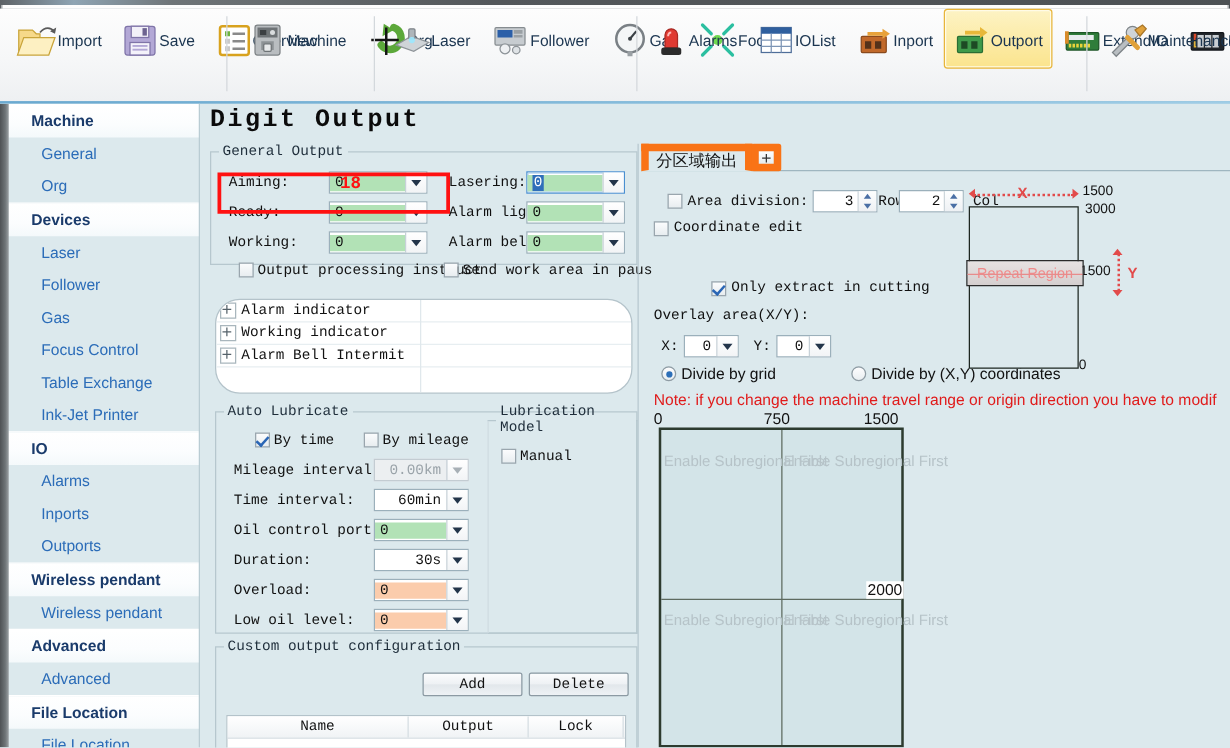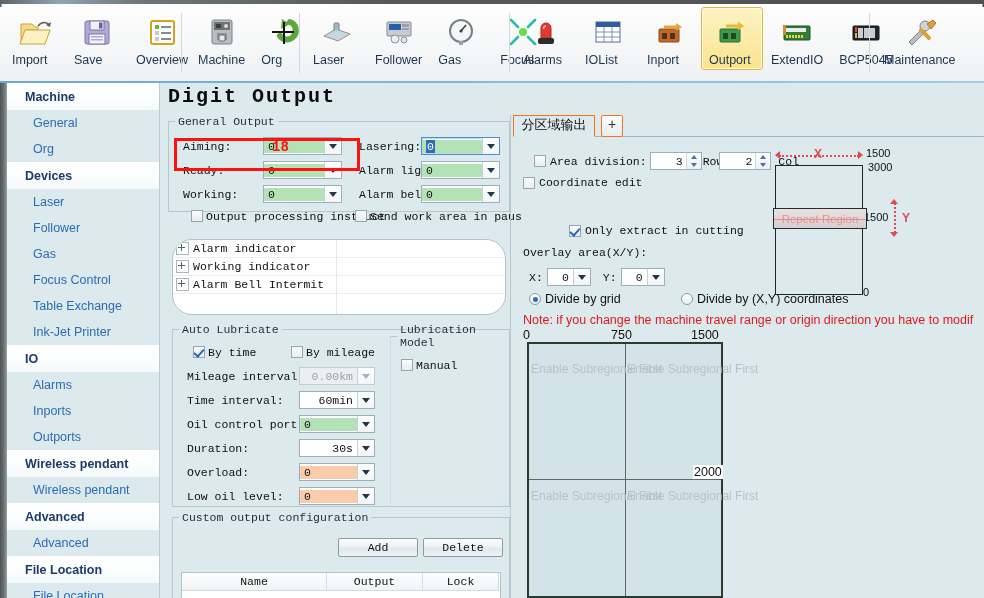--- a/index.html
+++ b/index.html
@@ -16,21 +16,21 @@
   #chrome .inner{position:absolute;left:1px;top:4px;right:1px;bottom:0;background:#fdfdfd;border-left:1px solid #9fa3a6;border-right:1px solid #9fa3a6;}
 
   
   #toolbar{position:absolute;left:0;top:7px;width:984px;height:74px;
     background:linear-gradient(to bottom,#fdfdfd 0%,#f6f7f8 55%,#eef0f2 100%);
     border-bottom:2px solid #7fb2d4;}
   #toolbar:after{content:"";position:absolute;left:0;bottom:-2px;width:984px;height:2px;
     background:linear-gradient(to right,#6aa9d0,#9fcde6);}
   .tgroup{position:absolute;top:0;height:72px;display:flex;align-items:flex-start;}
   .tsep{position:absolute;top:6px;width:1px;height:60px;background:#d3d8dc;}
-  .titem{width:auto;min-width:46px;padding:4px 7px 2px;display:flex;flex-direction:column;
+  .titem{width:auto;min-width:46px;padding:4px 7px 2px;display:flex;flex-direction:row;align-items:center;
     border:1px solid transparent;border-radius:3px;cursor:default;}
   .titem .ico{height:40px;display:flex;align-items:center;justify-content:center;}
   .titem .lbl{font-size:12.5px;color:#1b3550;margin-top:1px;white-space:nowrap;}
   .titem.sel{background:linear-gradient(to bottom,#fdf3c4,#fbe48d);border:1px solid #e8b53a;box-shadow:inset 0 0 0 1px #fffbe6;}
 
   
   #sidebar{position:absolute;left:0;top:83px;width:159px;height:515px;background:#dce9ed;
     border-right:1px solid #b9ccd3;overflow:hidden;}
   #sidebar .railL{position:absolute;left:0;top:0;width:7px;height:100%;
     background:linear-gradient(to right,#4e5255,#6e7477 60%,#9aa0a3);}
@@ -86,22 +86,22 @@
   #custtab{position:absolute;left:8px;top:48px;width:318px;height:36px;background:#fff;border:1px solid #b4c3ca;overflow:hidden;}
   #custtab .hdr{display:flex;height:17px;background:linear-gradient(to bottom,#ffffff,#f0f3f5);border-bottom:1px solid #d5dde2;}
   #custtab .hdr div{font-family:"Liberation Mono",monospace;font-size:11.5px;color:#111;text-align:center;line-height:17px;border-right:1px solid #d5dde2;box-sizing:border-box;}
 
   
   #vdiv{position:absolute;left:350px;top:32px;width:1px;height:483px;background:#b7c8cf;}
   #rightcol{position:absolute;left:353px;top:32px;width:471px;height:483px;}
 
   #tabstrip{position:absolute;left:0;top:0;width:471px;height:22px;}
   #tabstrip .line{position:absolute;left:0;top:21px;width:471px;height:1px;background:#9fb6c0;}
-  .tab{position:absolute;top:0;height:22px;box-sizing:border-box;border:1px solid #f97316;
-    background:linear-gradient(to bottom,#f8fbfc,#e4edf1);display:flex;align-items:flex-start;justify-content:center;padding:0 6px;}
+  .tab{position:absolute;top:0;height:22px;box-sizing:border-box;border:6px solid #f97316;
+    background:linear-gradient(to bottom,#f8fbfc,#e4edf1);display:flex;align-items:center;justify-content:center;padding:0 6px;}
   .tab.active{background:#dce9ed;border-bottom:1px solid #dce9ed;}
   .tab .t{font-size:13px;color:#111;white-space:nowrap;}
   .tab.plus{width:22px;border-radius:2px;background:linear-gradient(to bottom,#fcfdfe,#e6ecef);}
   .tab.plus .t{font-size:14px;color:#333;}
 
   .rrow{position:absolute;display:flex;align-items:center;}
   .rlab{font-family:"Liberation Mono",monospace;font-size:11.5px;color:#101010;white-space:nowrap;}
   .spin{height:18px;border:1px solid #9bb0bb;background:#fff;display:flex;align-items:center;box-sizing:border-box;}
   .spin .v{flex:1;text-align:right;padding-right:3px;font-family:"Liberation Mono",monospace;font-size:11.5px;color:#111;}
   .spin .btns{width:14px;height:100%;border-left:1px solid #cdd6db;display:flex;flex-direction:column;
@@ -486,21 +486,21 @@
       </div>
       <div class="trow">
         <span class="exp"></span>
         <span class="tname">Alarm Bell Intermit</span>
       </div>
     </div>
 
     <fieldset class="gb" style="left:4px;top:208px;width:336px;height:182px;">
       <legend>Auto Lubricate</legend>
 
-      <div class="row" style="left:20px;top:6px;">
+      <div class="row" style="left:31px;top:6px;">
         <span class="cbx on"></span>
         <span class="cbtxt">By time</span>
       </div>
       <div class="row" style="left:118px;top:6px;">
         <span class="cbx"></span>
         <span class="cbtxt">By mileage</span>
       </div>
 
       <div class="row" style="left:14px;top:30px;">
         <span class="lab" style="width:112px;">Mileage interval:</span>

